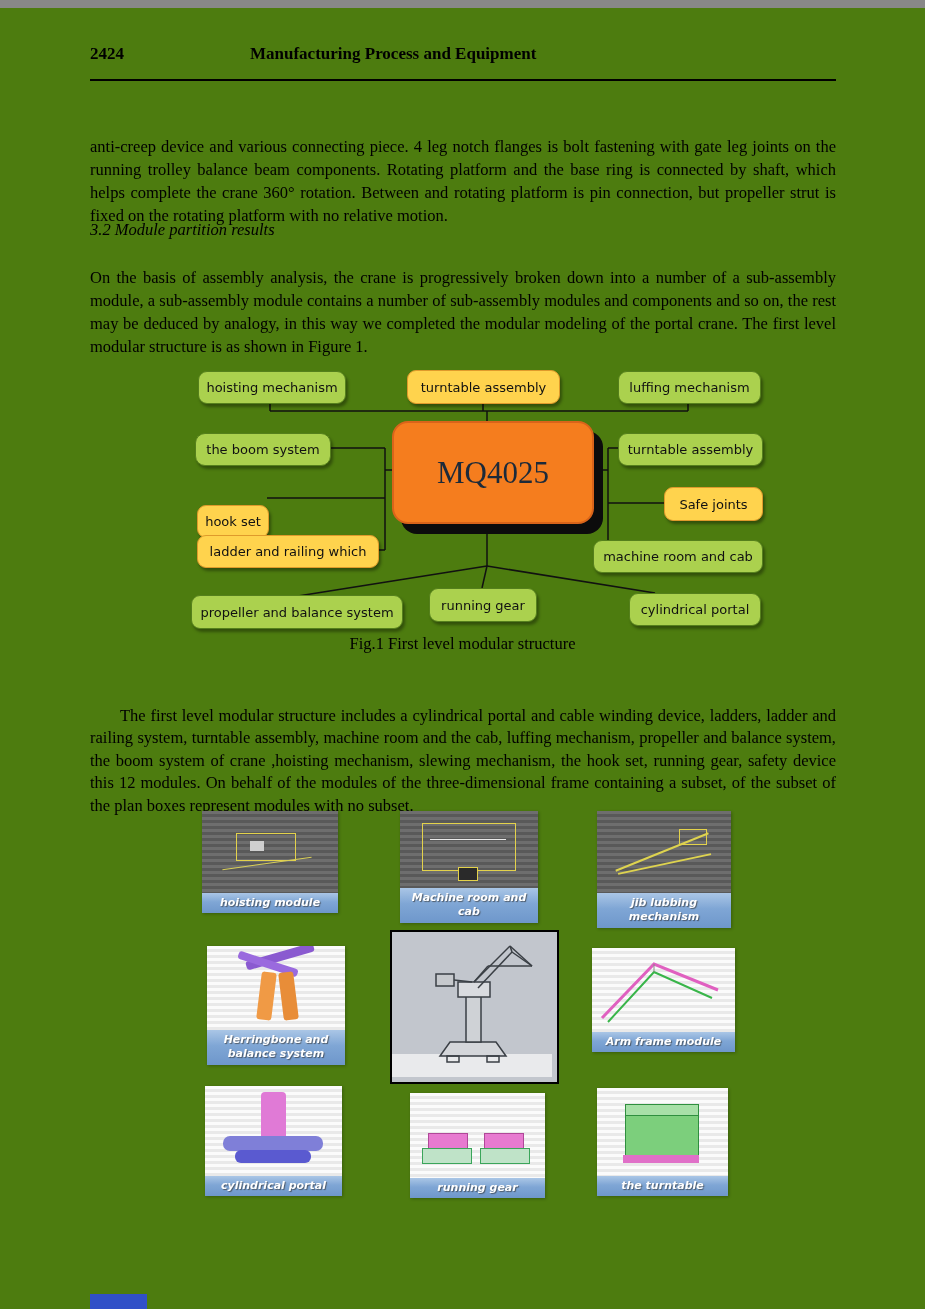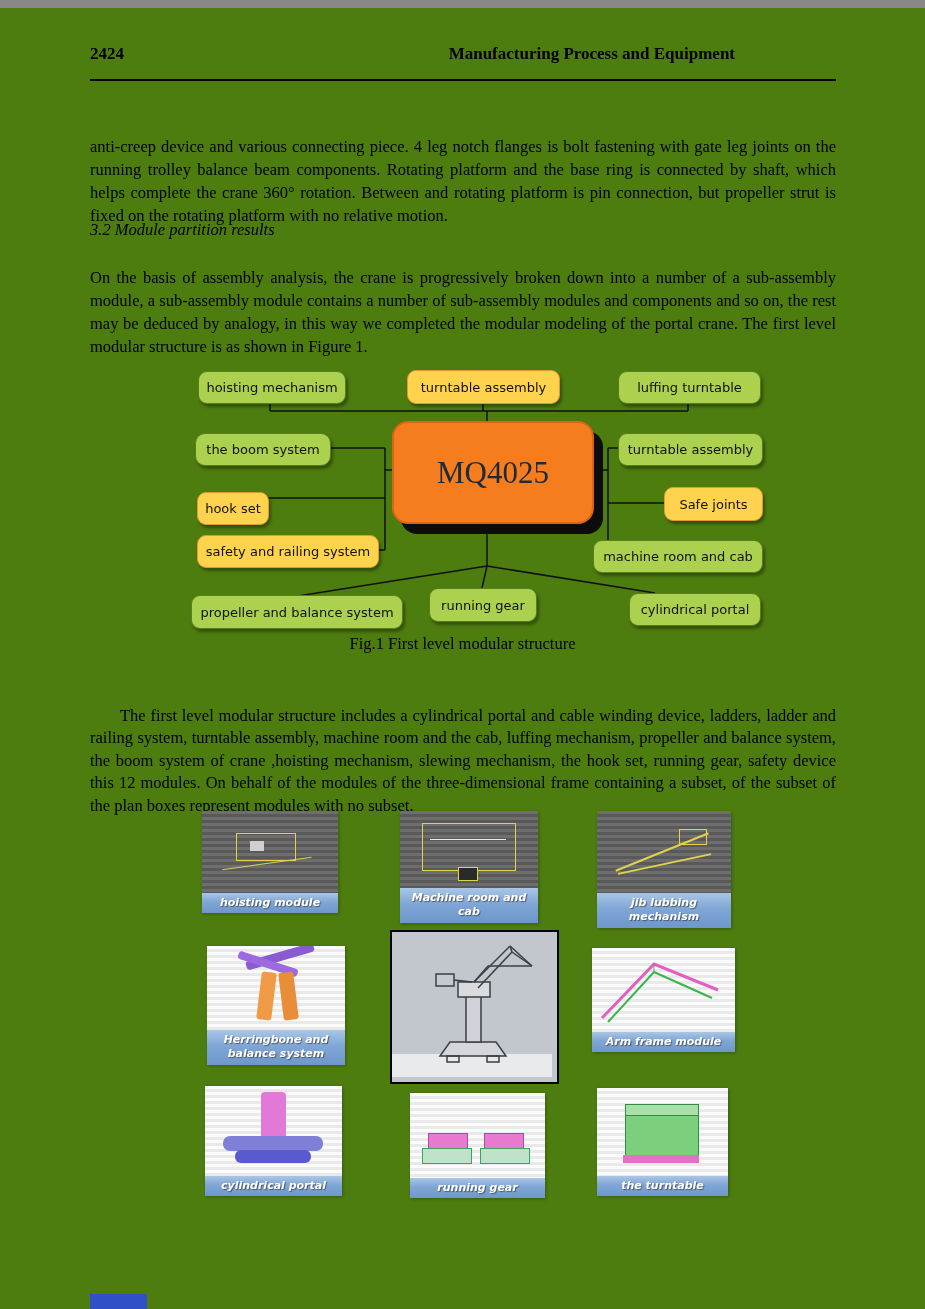--- a/index.html
+++ b/index.html
@@ -1,21 +1,21 @@
 <!DOCTYPE html>
 <html><head>
 <meta charset="utf-8">
 <style>
   html,body{margin:0;padding:0;background:#888;}
   .page{position:relative;width:925px;height:1309px;background:#4d7c0f;margin:8px auto;
         font-family:"Liberation Serif",serif;color:#000;overflow:hidden;}
 
   
   .pgnum{position:absolute;left:90px;top:36px;font-size:17px;font-weight:bold;}
-  .htitle{position:absolute;left:250px;top:36px;width:485px;text-align:right;font-size:17px;font-weight:bold;}
+  .htitle{position:absolute;left:250px;top:36px;width:485px;text-align:left;font-size:17px;font-weight:bold;}
   .hrule{position:absolute;left:90px;top:71px;width:746px;height:1.5px;background:#000;}
 
   
   .para{position:absolute;left:90px;width:746px;font-size:16.5px;line-height:23.2px;text-align:justify;}
   .p1{top:110px;}
   .sechead{position:absolute;left:90px;top:212px;font-size:16.5px;font-style:italic;}
   .p2{top:241px;}
   .p3{top:680px;line-height:22.6px;text-indent:30px;}
   .caption{position:absolute;left:90px;width:745px;text-align:center;font-size:16.5px;}
   .cap1{top:626px;}
@@ -82,26 +82,26 @@
         <line x1="608" y1="495" x2="664" y2="495"></line>
         <line x1="487" y1="512" x2="487" y2="558"></line>
         <line x1="487" y1="558" x2="298" y2="588"></line>
         <line x1="487" y1="558" x2="482" y2="580"></line>
         <line x1="487" y1="558" x2="655" y2="585"></line>
       </g>
     </svg>
 
     <div class="fbox green" style="left:198px;top:363px;width:146px;height:31px;">hoisting mechanism</div>
     <div class="fbox yellow" style="left:407px;top:362px;width:151px;height:32px;">turntable assembly</div>
-    <div class="fbox green" style="left:618px;top:363px;width:141px;height:31px;">luffing turntable</div>
+    <div class="fbox green" style="left:618px;top:363px;width:141px;height:31px;">luffing mechanism</div>
     <div class="fbox green" style="left:195px;top:425px;width:134px;height:31px;border-radius:10px;">the boom system</div>
     <div class="fbox green" style="left:618px;top:425px;width:143px;height:31px;">turntable assembly</div>
-    <div class="fbox yellow" style="left:197px;top:484px;width:70px;height:31px;">hook set</div>
+    <div class="fbox yellow" style="left:197px;top:497px;width:70px;height:31px;">hook set</div>
     <div class="fbox yellow" style="left:664px;top:479px;width:97px;height:32px;">Safe joints</div>
-    <div class="fbox yellow" style="left:197px;top:527px;width:180px;height:31px;">safety and railing system</div>
+    <div class="fbox yellow" style="left:197px;top:527px;width:180px;height:31px;">ladder and railing which</div>
     <div class="fbox green" style="left:593px;top:532px;width:168px;height:31px;">machine room and cab</div>
     <div class="fbox green" style="left:191px;top:587px;width:210px;height:32px;">propeller and balance system</div>
     <div class="fbox green" style="left:429px;top:580px;width:106px;height:32px;">running gear</div>
     <div class="fbox green" style="left:629px;top:585px;width:130px;height:31px;">cylindrical portal</div>
 
     <div class="mq">MQ4025</div>
   </div>
 
   <div class="caption cap1">Fig.1 First level modular structure</div>
 

